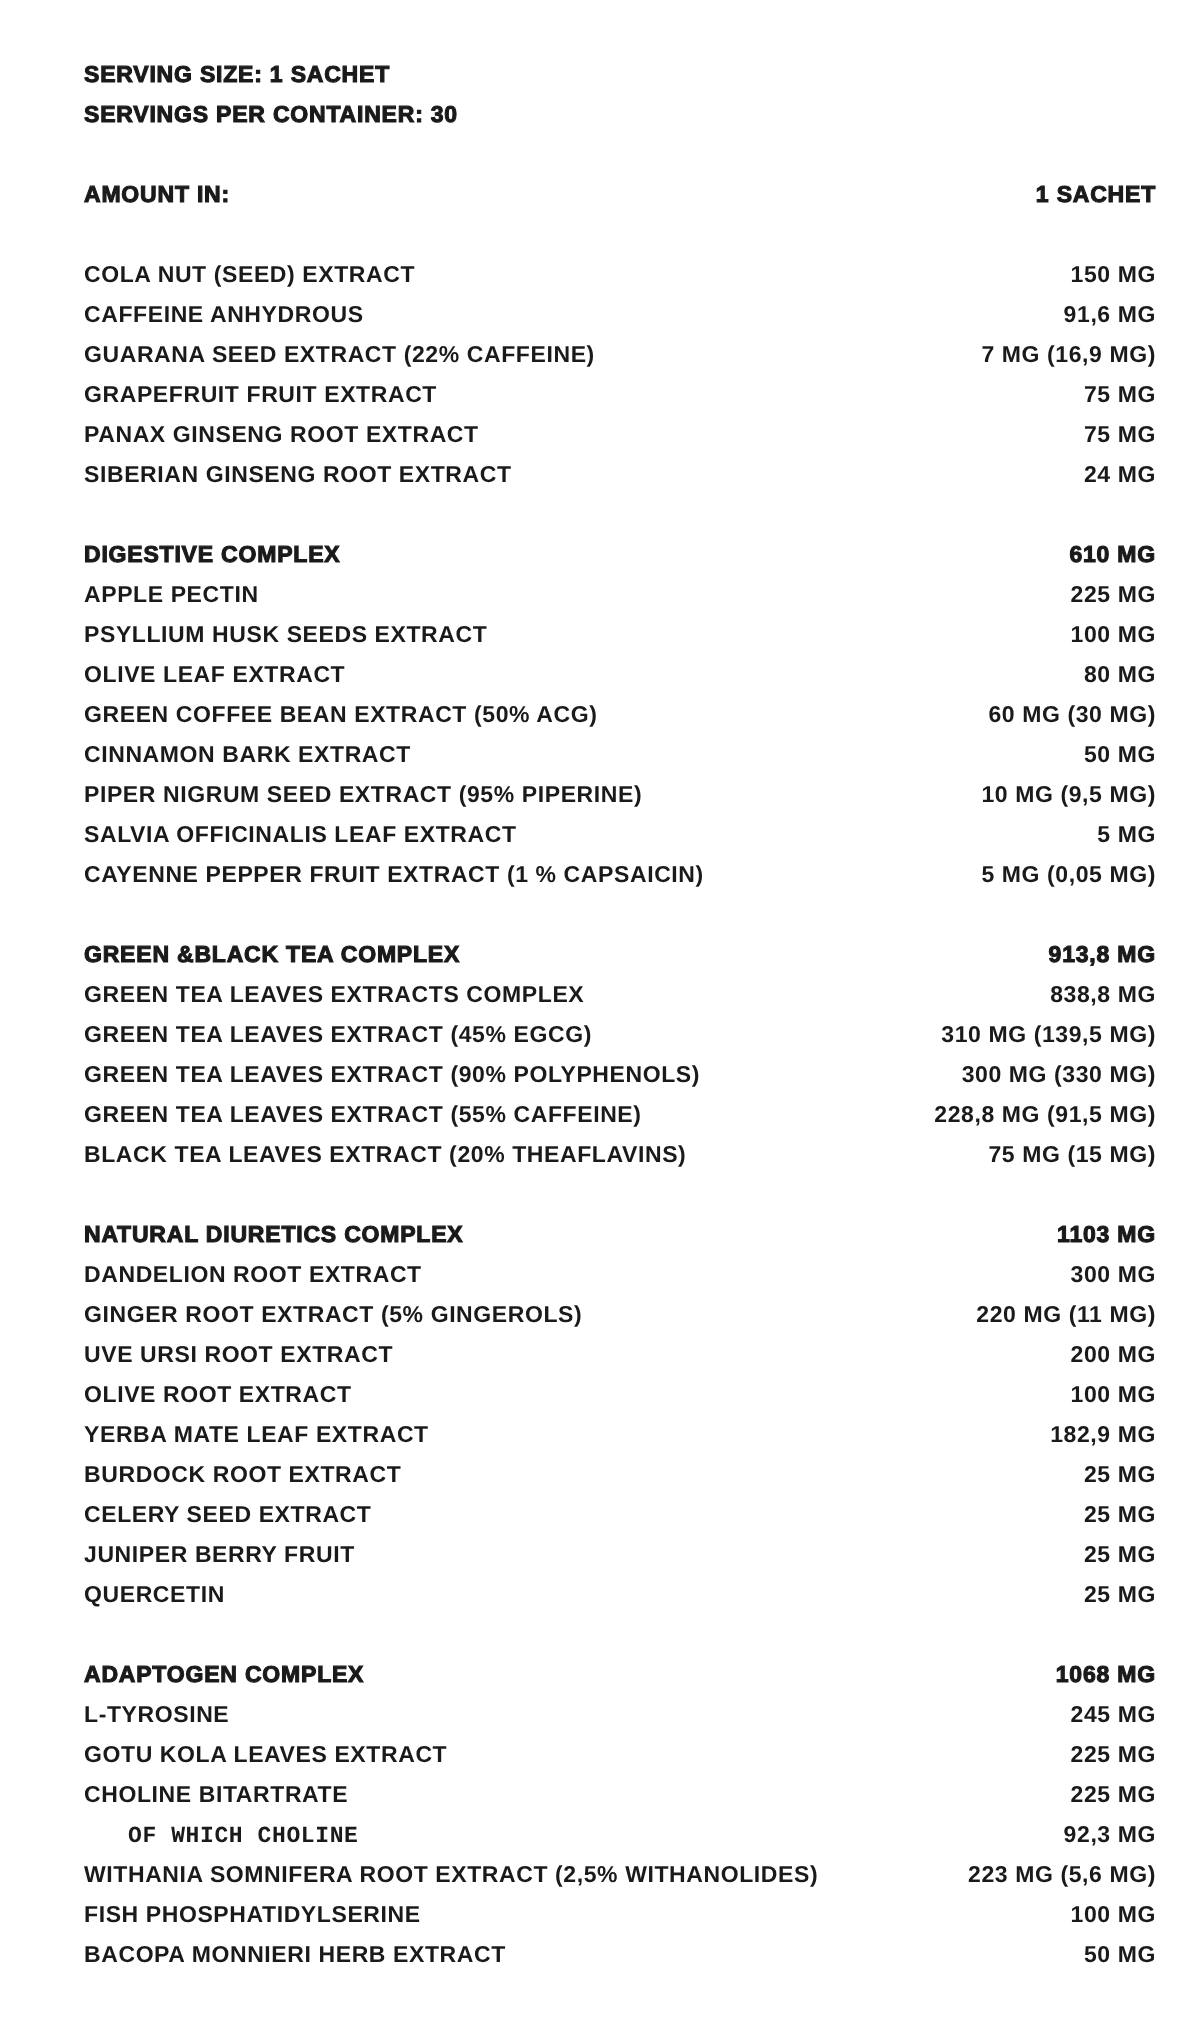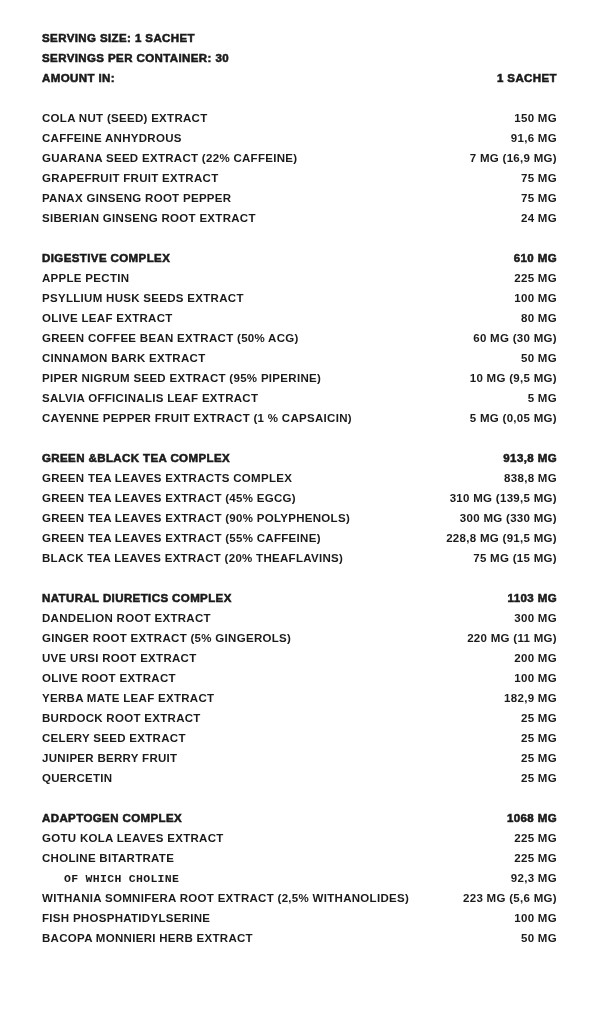--- a/index.html
+++ b/index.html
@@ -5,40 +5,40 @@
   * { margin: 0; padding: 0; box-sizing: border-box; }
   html, body {
     width: 600px;
     height: 1019px;
     background: #ffffff;
     overflow: hidden;
   }
   .label {
     width: 600px;
     height: 1019px;
-    padding: 28px 43px 0 42px;
+    padding: 28px 22px 0 42px;
     font-family: "Liberation Sans", sans-serif;
     color: #1a1a1a;
     font-weight: 700;
     font-size: 11.5px;
     letter-spacing: 0.3px;
   }
   .row {
     display: flex;
     justify-content: space-between;
     align-items: baseline;
     height: 20px;
     line-height: 20px;
     white-space: nowrap;
   }
   .name { text-align: left; }
   .value { }
   .heavy { -webkit-text-stroke: 0.55px #1a1a1a; letter-spacing: 0.4px; }
   .indent { padding-left: 22px; font-family: Liberation Mono, monospace; }
-  .block { }
+  .block { margin-top: 20px; }
   .section { margin-top: 20px; }
 </style>
 </head>
 <body>
 
 <div class="label">
 
   <div class="row">
     <span class="name heavy">SERVING SIZE: 1 SACHET</span>
   </div>
@@ -64,21 +64,21 @@
         </div>
         <div class="row">
           <span class="name">GUARANA SEED EXTRACT (22% CAFFEINE)</span>
           <span class="value">7 MG (16,9 MG)</span>
         </div>
         <div class="row">
           <span class="name">GRAPEFRUIT FRUIT EXTRACT</span>
           <span class="value">75 MG</span>
         </div>
         <div class="row">
-          <span class="name">PANAX GINSENG ROOT PEPPER</span>
+          <span class="name">PANAX GINSENG ROOT EXTRACT</span>
           <span class="value">75 MG</span>
         </div>
         <div class="row">
           <span class="name">SIBERIAN GINSENG ROOT EXTRACT</span>
           <span class="value">24 MG</span>
         </div>
       </div>
       <div class="section">
         <div class="row">
           <span class="name heavy">DIGESTIVE COMPLEX</span>
@@ -184,20 +184,24 @@
           <span class="name">QUERCETIN</span>
           <span class="value">25 MG</span>
         </div>
       </div>
       <div class="section">
         <div class="row">
           <span class="name heavy">ADAPTOGEN COMPLEX</span>
           <span class="value heavy">1068 MG</span>
         </div>
         <div class="row">
+          <span class="name">L-TYROSINE</span>
+          <span class="value">245 MG</span>
+        </div>
+        <div class="row">
           <span class="name">GOTU KOLA LEAVES EXTRACT</span>
           <span class="value">225 MG</span>
         </div>
         <div class="row">
           <span class="name">CHOLINE BITARTRATE</span>
           <span class="value">225 MG</span>
         </div>
         <div class="row">
           <span class="name indent">OF WHICH CHOLINE</span>
           <span class="value">92,3 MG</span>

